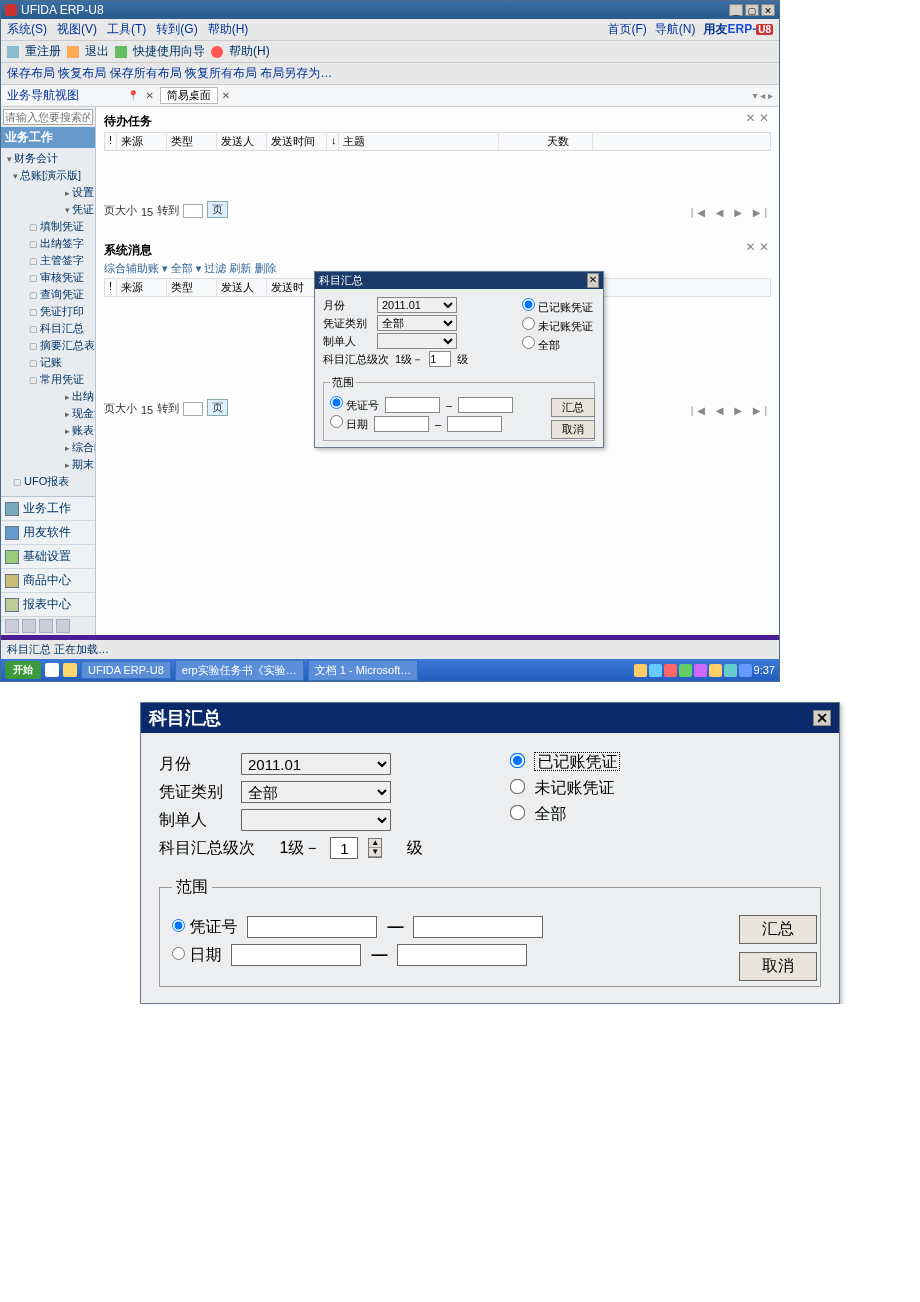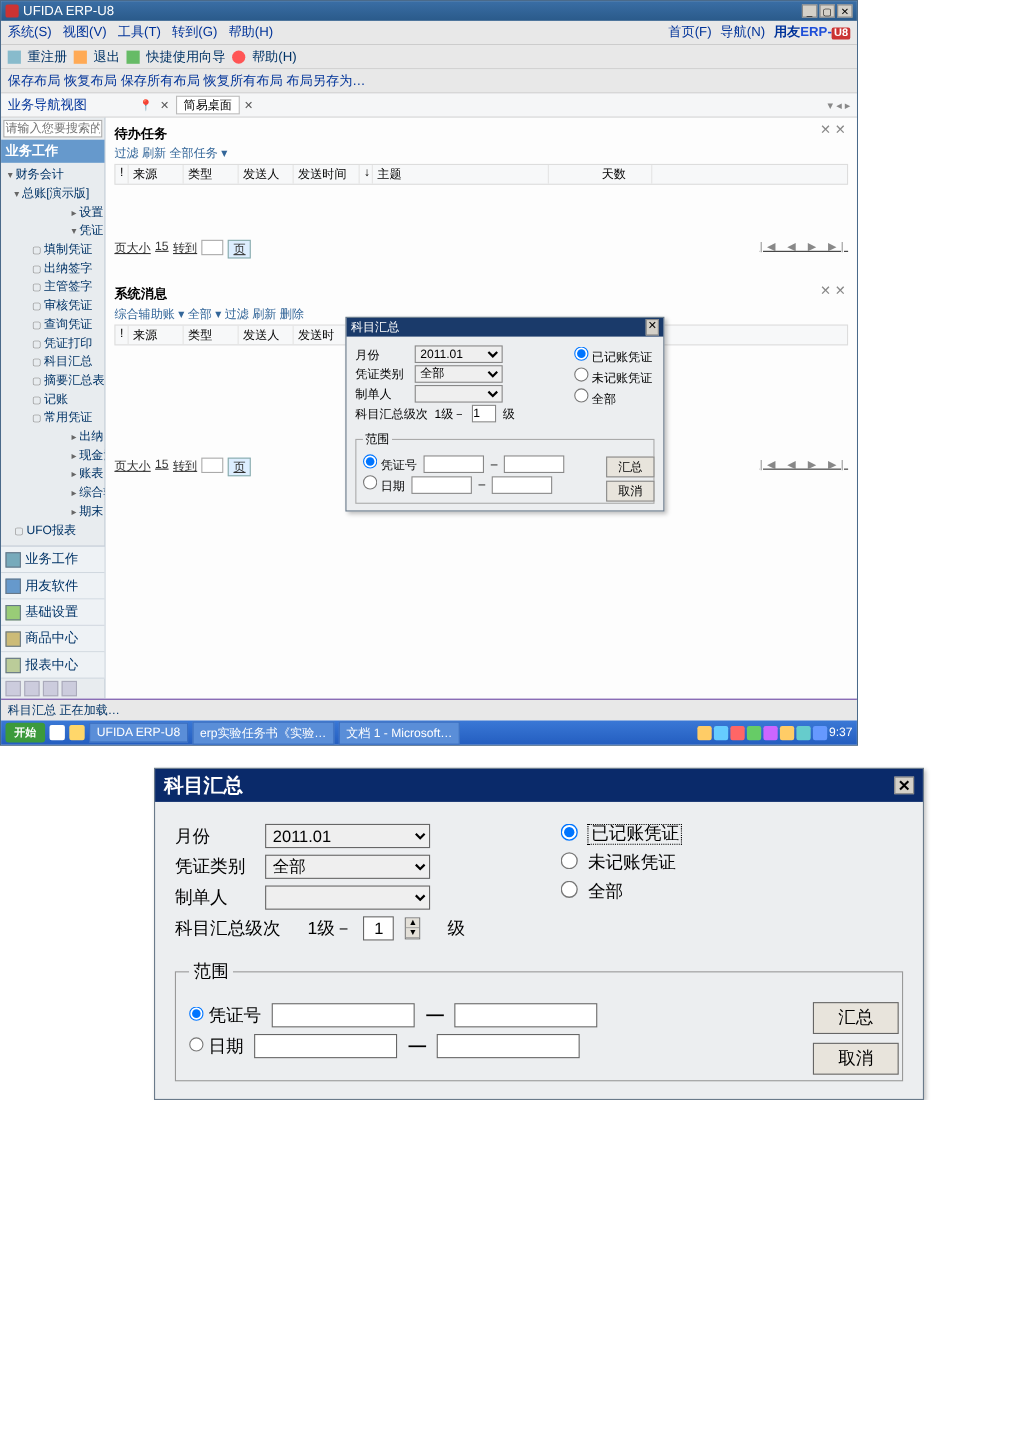--- a/index.html
+++ b/index.html
@@ -44,41 +44,41 @@
 .sidebar-bottom .iconrow { padding: 2px 4px; display:flex; gap:3px; }
 .sidebar-bottom .iconrow span { width:14px; height:14px; background:#ccd; border:1px solid #aab; }
 
 .main { flex:1; background: #fdfdfd; display:flex; flex-direction:column; position:relative; }
 .panel { padding:4px 8px; }
 .panel-title { font-weight:bold; font-size:12px; margin:2px 0; }
 .filter-row { color:#369; font-size:11px; margin:2px 0; }
 .listhead { display:flex; background:#f7f8f9; border:1px solid #ddd; font-size:11px; }
 .listhead span { padding:1px 4px; border-right:1px solid #e4e4e4; }
 .sys-msg-block { margin-top:10px; }
-.pager { display:flex; align-items:flex-start; gap:4px; font-size:11px; color:#333; margin:4px 0;text-decoration:underline; }
+.pager { display:flex; align-items:flex-end; gap:4px; font-size:11px; color:#333; margin:4px 0; }
 .pager input { width:20px; font-size:11px; border:1px solid #aaa; text-align:center; }
 .pager .go { border:1px solid #8aa; background:#def; padding:0 4px; }
 .nav-ar { margin-left:auto; color:#888; letter-spacing:4px; font-size:10px; }
 .panel-xclose { float:right; color:#888; margin-right:2px; }
 
 
 .inner-dlg { position:absolute; left:218px; top:35px; width:290px; background:#eceef0; border:1px solid #6a7a8a; box-shadow:2px 2px 4px rgba(0,0,0,.25); }
 .inner-dlg .dtitle { background:#1a3a6a; color:#fff; padding:1px 4px; font-size:11px; display:flex; justify-content:space-between; }
 .inner-dlg .dtitle .x { background:#d4d0c8; color:#000; width:12px; text-align:center; border:1px solid #888; font-size:10px; line-height:11px; }
 .inner-dlg .dbody { padding:6px 8px; font-size:11px; }
 .inner-dlg .row { display:flex; align-items:center; gap:6px; margin:2px 0; }
 .inner-dlg select, .inner-dlg input[type=text] { font-size:11px; border:1px solid #888; height:16px; }
 .inner-dlg .radios { position:absolute; right:10px; top:24px; font-size:11px; }
 .inner-dlg .radios label { display:block; margin:2px 0; }
 .inner-dlg fieldset { border:1px solid #aaa; margin-top:8px; padding:4px 6px 6px; }
 .inner-dlg fieldset legend { font-size:11px; padding:0 2px; }
 .inner-dlg .btncol { position:absolute; right:8px; bottom:8px; display:flex; flex-direction:column; gap:3px; }
 .inner-dlg button { font-size:11px; padding:1px 10px; background:#e8e4dc; border:1px solid #888; }
 
-.statusbar { background:#e8e8e8; border-top:1px solid #4c1d95; padding:2px 6px; font-size:11px; display:flex; align-items:flex-start; color:#003366; }
+.statusbar { background:#e8e8e8; border-top:5px solid #4c1d95; padding:2px 6px; font-size:11px; display:flex; align-items:flex-start; color:#003366; }
 .statusbar .right { margin-left:auto; display:flex; gap:6px; color:#333; }
 .taskbar { background: linear-gradient(#3a78d6, #245ec0); height:22px; display:flex; align-items:center; padding:0 4px; gap:4px; }
 .taskbar .start { background:#3c9a3c; color:#fff; padding:2px 8px; border-radius:3px; font-size:10px; font-weight:bold; }
 .taskbar .tb-btn { background:#5a8ed8; color:#fff; padding:2px 6px; font-size:11px; border:1px solid #3a6ec0; }
 .taskbar .tray { margin-left:auto; display:flex; align-items:center; gap:2px; color:#fff; font-size:11px; }
 .taskbar .tray .ti { width:13px; height:13px; background:#fc6; border-radius:2px; }
 .pager2 { padding:4px 8px; }
 
 
 .big-dlg { width:700px; margin:20px 0 0 140px; border:1px solid #6a7a8a; background:#eceef0; box-shadow:2px 2px 4px rgba(0,0,0,.25); position:relative; }
@@ -215,21 +215,20 @@
           <span></span>
         </div>
       </div>
     </div>
 
     <div class="main">
 
       <div class="panel">
         <span class="panel-xclose">✕ ✕</span>
         <div class="panel-title">待办任务</div>
-        <div class="filter-row">过滤  刷新  全部任务 ▾</div>
         <div class="listhead">
           <span style="width:12px;">!</span>
           <span style="width:50px;">来源</span>
           <span style="width:50px;">类型</span>
           <span style="width:50px;">发送人</span>
           <span style="width:60px;">发送时间</span>
           <span style="width:12px;">↓</span>
           <span style="width:160px;">主题</span>
           <span style="width:50px;margin-left:44px;">天数</span>
         </div>

